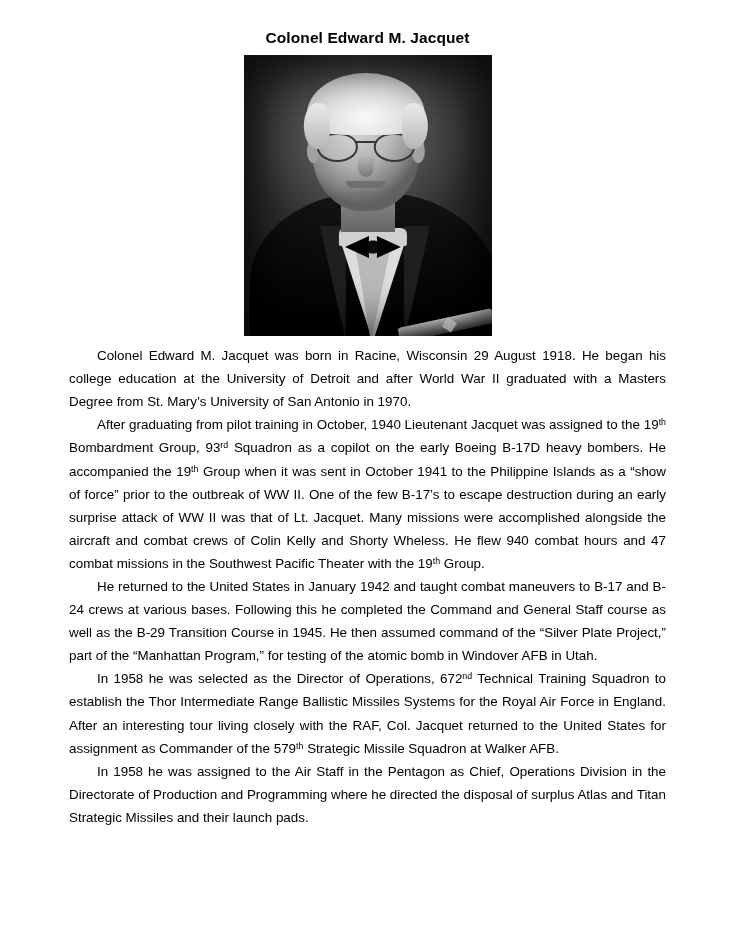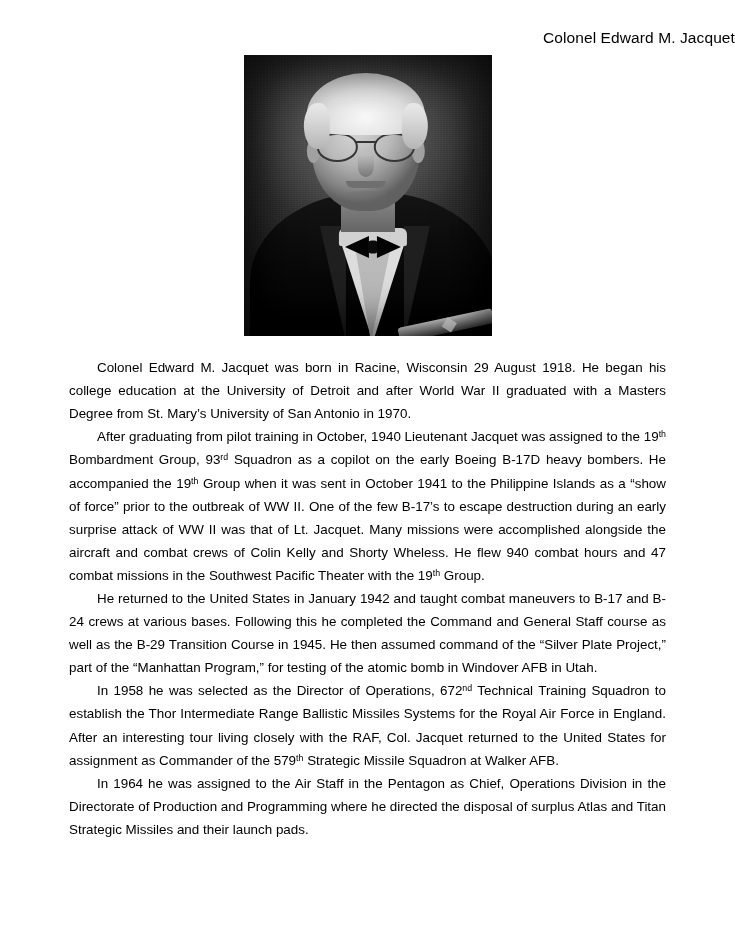--- a/index.html
+++ b/index.html
@@ -15,23 +15,23 @@
     overflow: hidden;
     position: relative;
   }
   .page {
     width: 735px;
     height: 951px;
     position: relative;
     background: #ffffff;
   }
   .doc-title {
-    text-align: right;
+    text-align: center;
     font-size: 15.5px;
-    font-weight: normal;
+    font-weight: bold;
     letter-spacing: 0.1px;
     margin: 0;
     padding-top: 29px;
     line-height: 1.1;
   }
   .photo-wrap {
     display: flex;
     justify-content: center;
     margin-top: 9px;
   }
@@ -286,21 +286,21 @@
   }
   .vignette {
     position: absolute;
     inset: 0;
     box-shadow: inset 0 0 42px 14px rgba(0,0,0,.55);
     pointer-events: none;
   }
   
   .body-copy {
     margin: 0 auto;
-    padding-top: 20px;
+    padding-top: 8px;
     width: 597px;
   }
   .para {
     margin: 0;
     text-align: justify;
     text-justify: inter-word;
     text-indent: 28px;
     font-size: 13.4px;
     line-height: 23.1px;
     hyphens: none;
@@ -362,16 +362,16 @@
 
       <div class="vignette"></div>
     </div>
   </div>
 
   <div class="body-copy">
     <p class="para">Colonel Edward M. Jacquet was born in Racine, Wisconsin 29 August 1918.  He began his college education at the University of Detroit and after World War II graduated with a Masters Degree from St. Mary’s University of San Antonio in 1970.</p>
     <p class="para">After graduating from pilot training in October, 1940 Lieutenant Jacquet was assigned to the 19<sup>th</sup> Bombardment Group, 93<sup>rd</sup> Squadron as a copilot on the early Boeing B-17D heavy bombers.  He accompanied the 19<sup>th</sup> Group when it was sent in October 1941 to the Philippine Islands as a “show of force” prior to the outbreak of WW II. One of the few B-17’s to escape destruction during an early surprise attack of WW II was that of Lt. Jacquet.  Many missions were accomplished alongside the aircraft and combat crews of Colin Kelly and Shorty Wheless.  He flew 940 combat hours and 47 combat missions in the Southwest Pacific Theater with the 19<sup>th</sup> Group.</p>
     <p class="para">He returned to the United States in January 1942 and taught combat maneuvers to B-17 and B-24 crews at various bases.  Following this he completed the Command and General Staff course as well as the B-29 Transition Course in 1945.  He then assumed command of the “Silver Plate Project,” part of the “Manhattan Program,” for testing of the atomic bomb in Windover AFB in Utah.</p>
     <p class="para">In 1958 he was selected as the Director of Operations, 672<sup>nd</sup> Technical Training Squadron to establish the Thor Intermediate Range Ballistic Missiles Systems for the Royal Air Force in England.  After an interesting tour living closely with the RAF, Col. Jacquet returned to the United States for assignment as Commander of the 579<sup>th</sup> Strategic Missile Squadron at Walker AFB.</p>
-    <p class="para">In 1964 he was assigned to the Air Staff in the Pentagon as Chief, Operations Division in the Directorate of Production and Programming where he directed the disposal of surplus Atlas and Titan Strategic Missiles and their launch pads.</p>
+    <p class="para">In 1958 he was assigned to the Air Staff in the Pentagon as Chief, Operations Division in the Directorate of Production and Programming where he directed the disposal of surplus Atlas and Titan Strategic Missiles and their launch pads.</p>
   </div>
 
 </div>
 
 </body></html>

